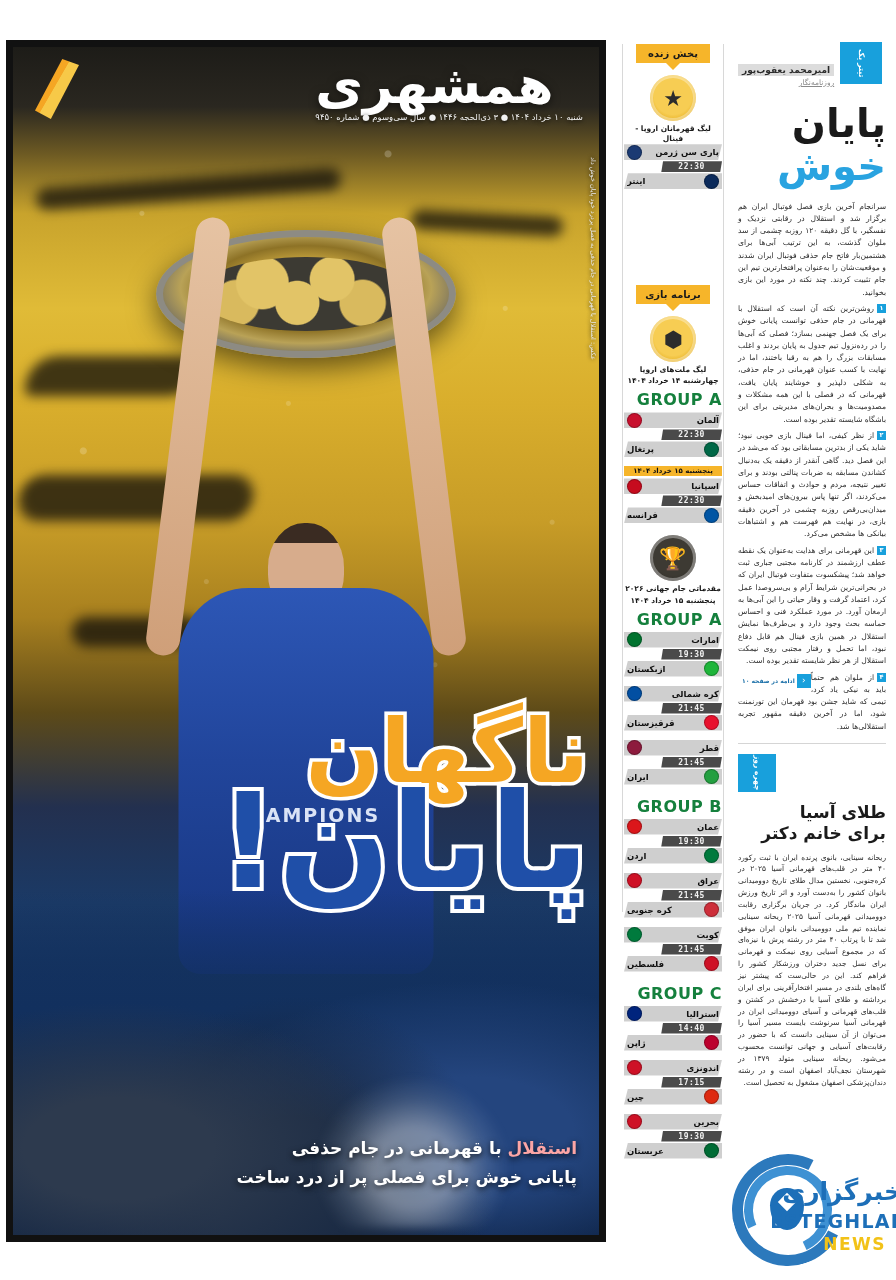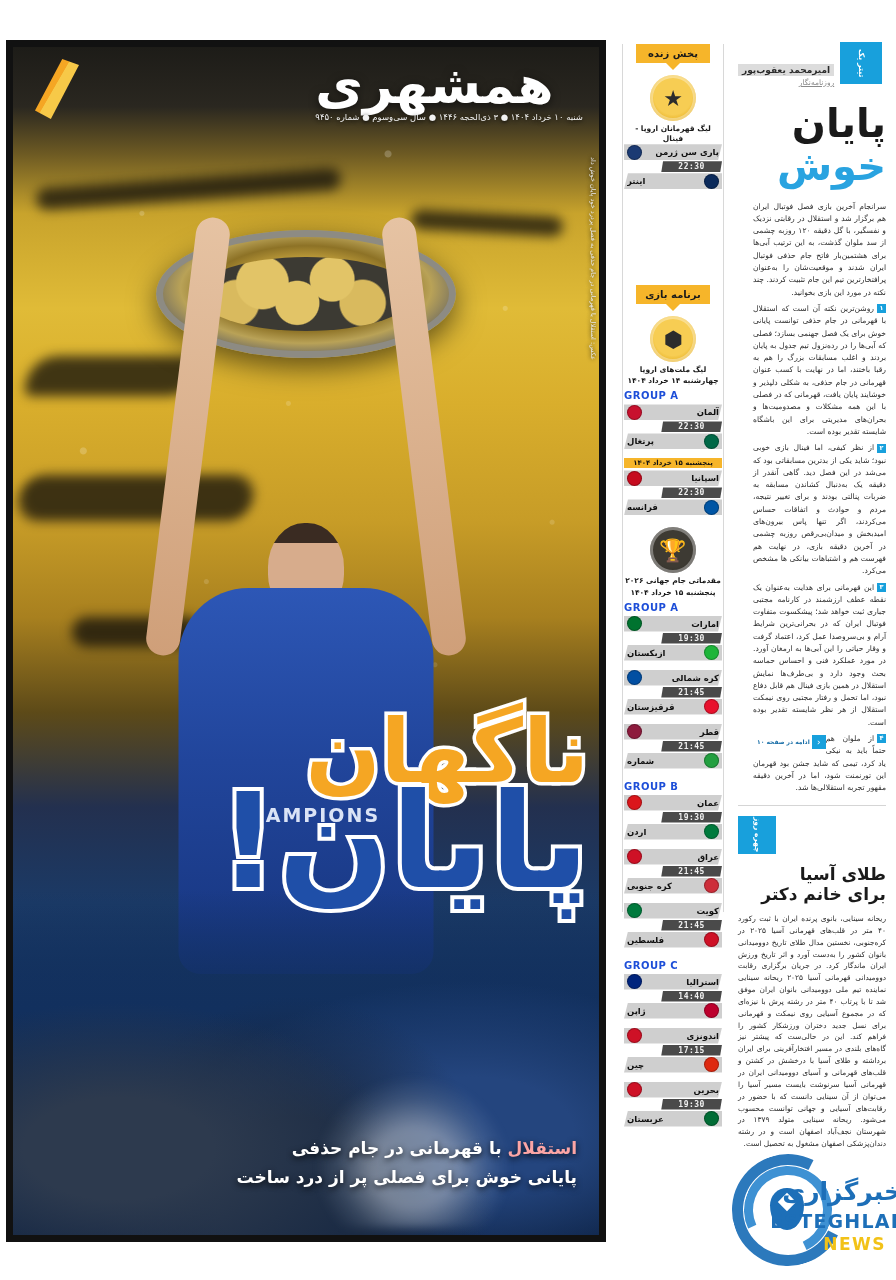--- a/index.html
+++ b/index.html
@@ -209,21 +209,21 @@
     background: radial-gradient(circle at 50% 45%, #f7cd53 0 55%, #eab62c 72%, #dba61f 100%);
     box-shadow: inset 0 0 0 3px rgba(255,255,255,.35);
   }
   .comp-logo.dark {
     background: radial-gradient(circle at 50% 42%, #3d3a33 0 58%, #2a2722 100%);
     color:#e8c451;
   }
   .comp-name { text-align:center; font-size:7.5px; font-weight:700; color:#1a1a1a; line-height:1.35; }
   .comp-date { text-align:center; font-size:7.5px; font-weight:700; color:#1a1a1a; margin-top:1px; }
   .group-title {
-    text-align:left; font-size:10px; font-weight:900; color:#1d4ed8;
+    text-align:right; font-size:16px; font-weight:900; color:#15803d;
     letter-spacing:.5px; margin: 5px 0 3px 0;
     font-family:"DejaVu Sans","Liberation Sans",sans-serif;
   }
   .match { margin: 0 0 9px 0; position:relative; }
   .m-row {
     display:flex; align-items:center; gap:14px;
     background:#cfcfcf; height:16px; padding:0 3px;
   }
   .m-row.top { clip-path: polygon(0 0, 100% 0, 96% 100%, 0 100%); }
   .m-row.bot { clip-path: polygon(4% 0, 100% 0, 100% 100%, 0 100%); }
@@ -261,21 +261,21 @@
   .ed-author { text-align:right; padding-top:16px; }
   .ed-author .nm { font-size:9px; font-weight:800; color:#2b2b2b; background:#dcdcdc; padding:1px 4px; display:inline-block;}
   .ed-author .rl { font-size:7.5px; color:#8a8a8a; display:block; margin-top:1px;text-decoration:underline; }
   .ed-title {
     margin-top: 16px; text-align:right; line-height:1.02;
   }
   .ed-title .t1 { font-size:40px; font-weight:900; color:#1a1a1a; display:block; letter-spacing:-1px;}
   .ed-title .t2 { font-size:40px; font-weight:900; color:#29a3e0; display:block; margin-top:2px; letter-spacing:-1px;}
   .ed-body {
     margin-top: 14px; font-size:7.6px; line-height:1.62; color:#2b2b2b;
-    text-align: justify; direction:rtl;margin-left:15px;
+    text-align: justify; direction:rtl;
   }
   .ed-body p { margin-bottom: 4px; }
   .numtag {
     display:inline-block; width:9px; height:9px; background:#18a0dc; color:#fff;
     font-size:6.5px; font-weight:800; text-align:center; line-height:9px;
     margin-left:3px; vertical-align:middle;
   }
   .cont-box {
     float:left; margin: 2px 0 2px 4px;
     display:flex; align-items:center; gap:2px;
@@ -459,21 +459,21 @@
             </div>
           </div>
           <div class="match">
             <div class="m-row top">
               <span class="m-team">قطر</span>
               <span class="flag" style="background: rgb(141, 27, 61);"></span>
             </div>
             <div class="m-time">21:45</div>
             <div class="m-row bot">
               <span class="flag" style="background: rgb(35, 159, 64);"></span>
-              <span class="m-team">شماره</span>
+              <span class="m-team">ایران</span>
             </div>
           </div>
         </div>
         <div class="fx-block">
           <div class="group-title">GROUP B</div>
           <div class="match">
             <div class="m-row top">
               <span class="m-team">عمان</span>
               <span class="flag" style="background: rgb(219, 22, 27);"></span>
             </div>

